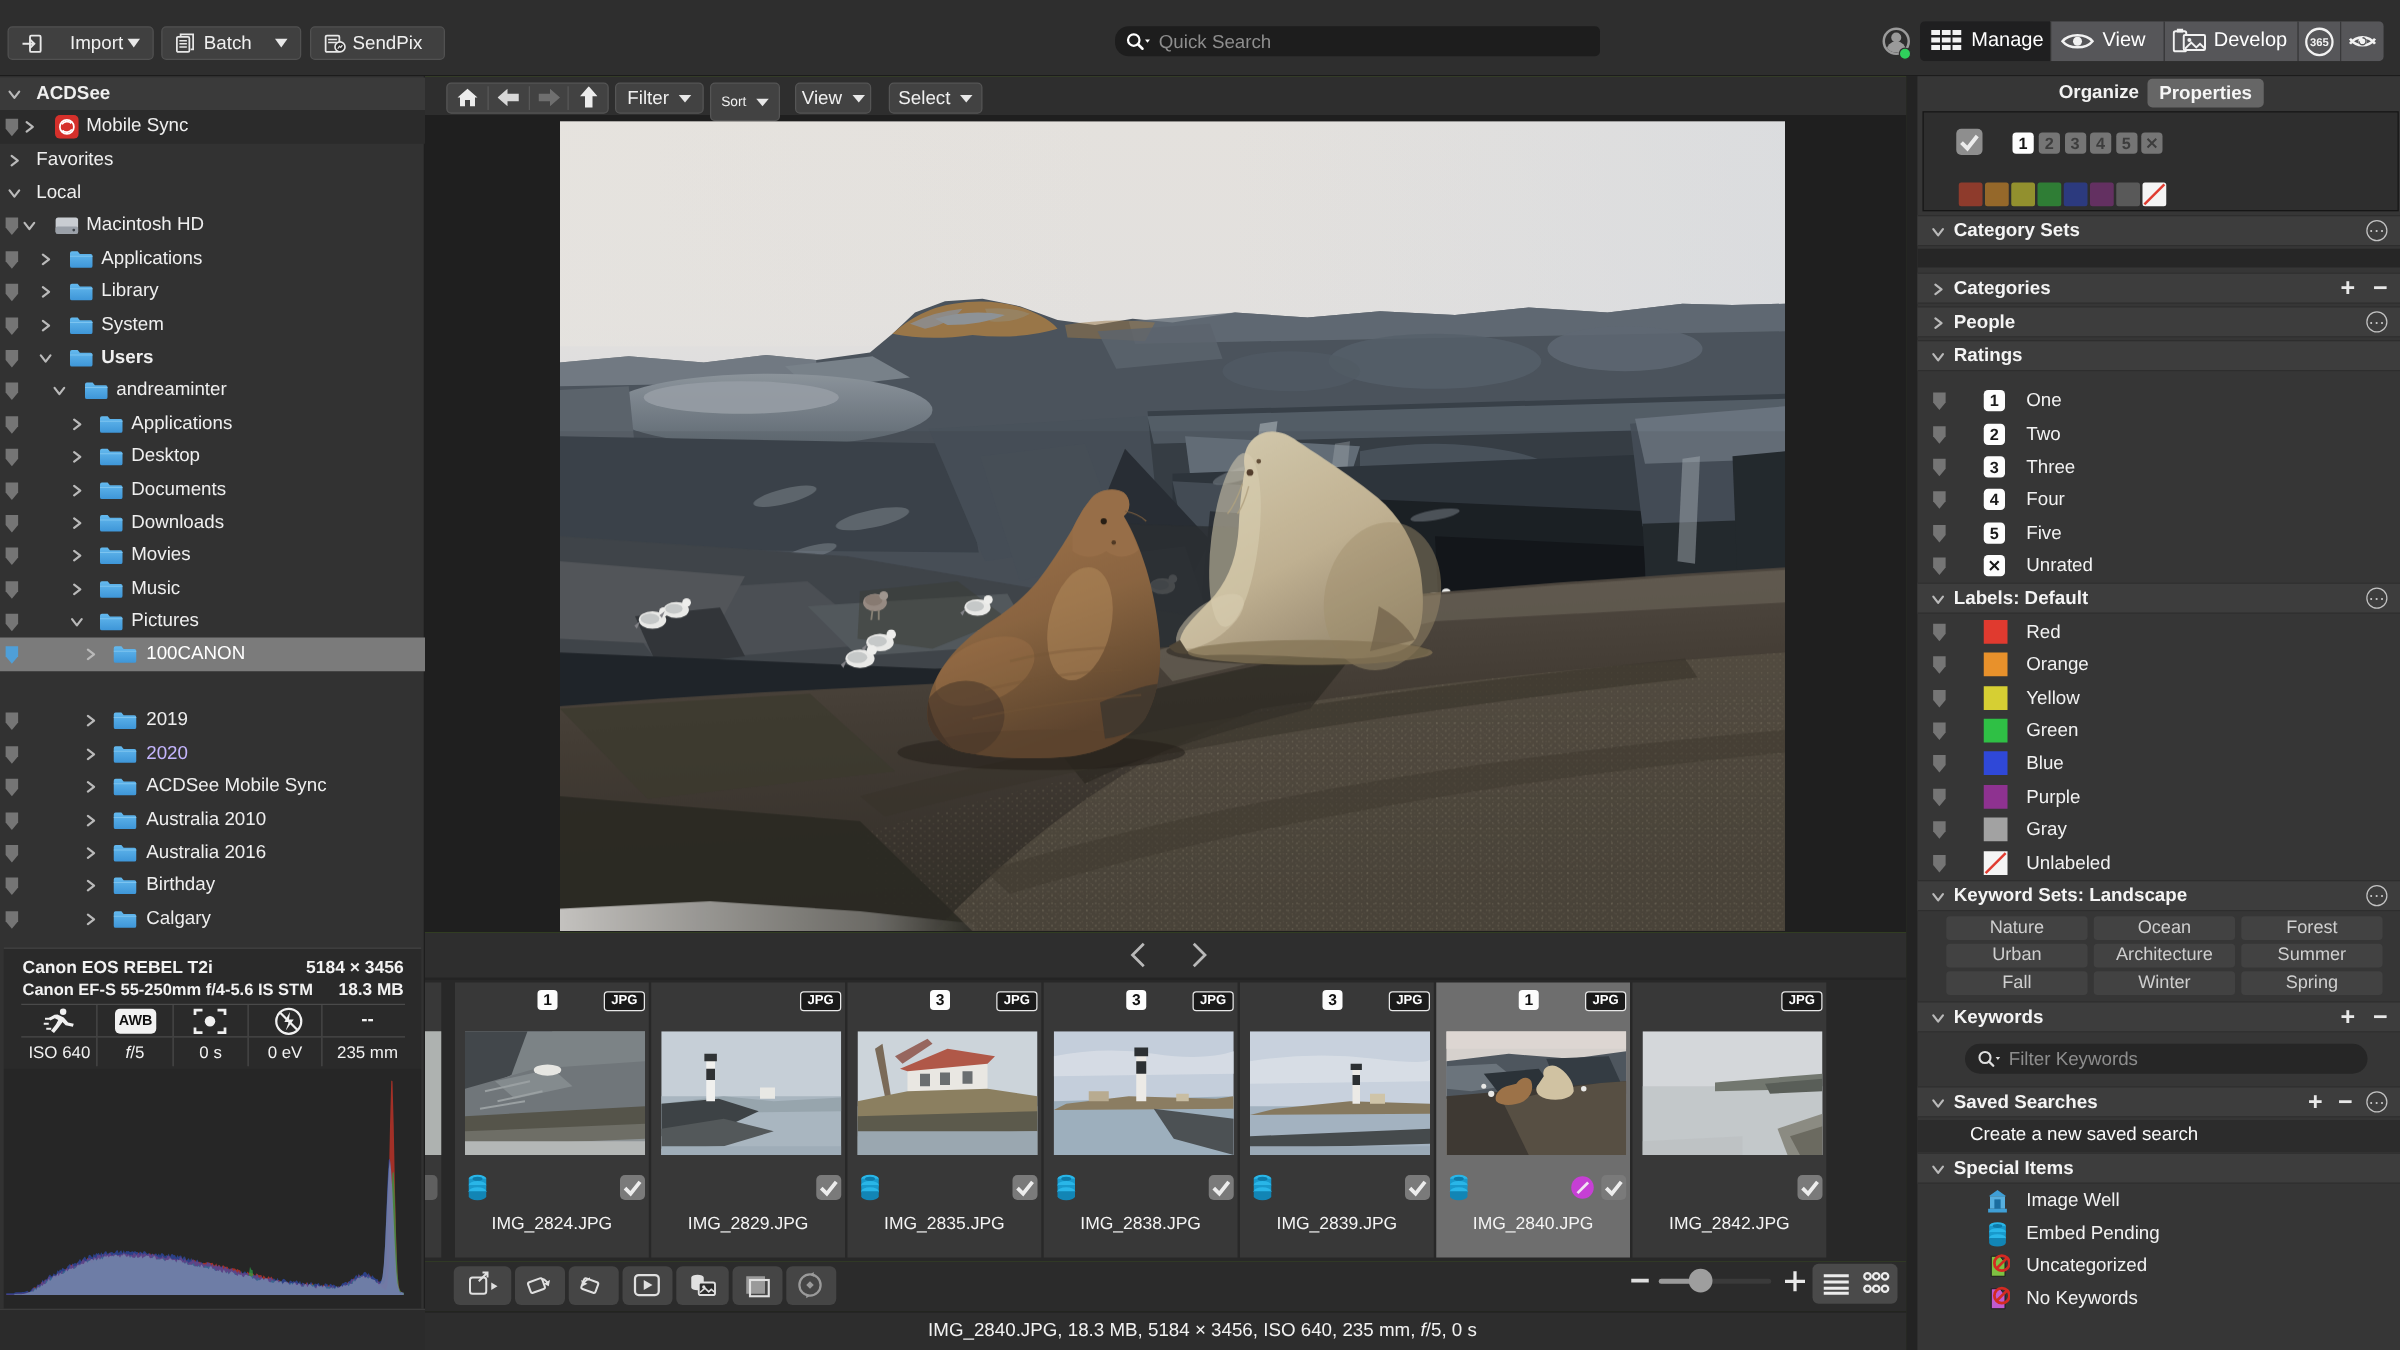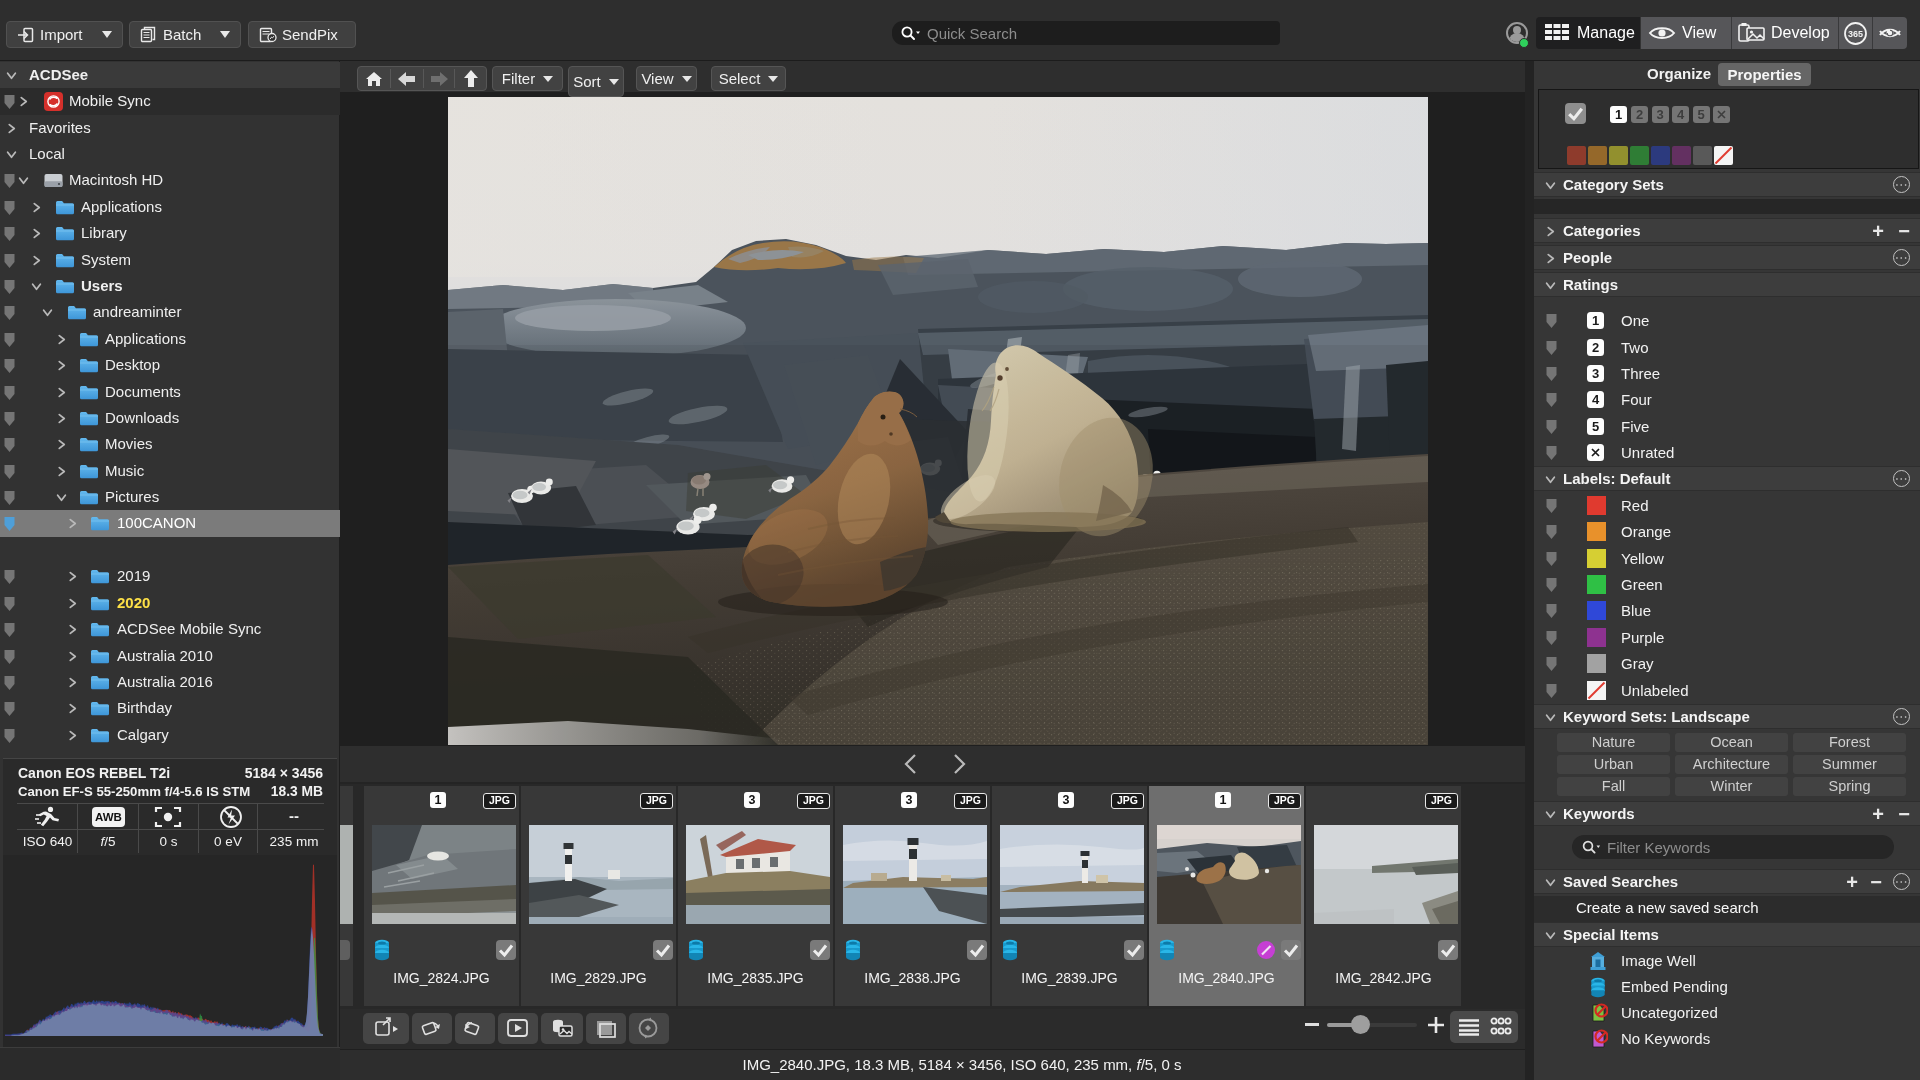--- a/index.html
+++ b/index.html
@@ -58,21 +58,21 @@
       </linearGradient>
 </defs>
 </svg>
 <div id="topbar">
 
   <div class="tbtn" style="left:6px; width:117px;">
     <svg width="17" height="16" viewBox="0 0 17 16" style="margin-left:10px">
         <rect x="7" y="1.5" width="8.5" height="13" rx="1" fill="none" stroke="#e8e8e8" stroke-width="1.5"></rect>
         <path d="M1 8 h9 M7 4.5 L10.5 8 L7 11.5" fill="none" stroke="#e8e8e8" stroke-width="1.5"></path>
       </svg>
-    <span style="margin-left:6px">Import</span>
+    <span style="margin-left:22px">Import</span>
     <span class="dd" style="margin-left:auto;margin-right:10px"></span>
   </div>
 
   <div class="tbtn" style="left:129px; width:112px;">
     <svg width="17" height="17" viewBox="0 0 17 17" style="margin-left:10px">
         <rect x="1.5" y="3.5" width="10" height="12" rx="1" fill="none" stroke="#e8e8e8" stroke-width="1.4"></rect>
         <path d="M4.5 3.5 v-2 h10 v12 h-2" fill="none" stroke="#e8e8e8" stroke-width="1.4"></path>
         <path d="M3.5 6.5 h6 M3.5 9 h6 M3.5 11.5 h6" stroke="#e8e8e8" stroke-width="1.2"></path>
       </svg>
     <span style="margin-left:6px">Batch</span>
@@ -375,21 +375,21 @@
 <div class="trow" style="top:529px;">
 <svg class="abs" style="left:3px;top:6px" width="13" height="16" viewBox="0 0 12 16">
         <use href="#shield" fill="#757575"></use>
       </svg>
 <svg class="abs" style="left:67px;top:8px" width="11" height="11" viewBox="0 0 10 10">
         <use href="#chevR"></use>
       </svg>
 <svg class="abs" style="left:90px;top:5px" width="20" height="16" viewBox="0 0 20 16">
         <use href="#folder"></use>
       </svg>
-<span class="abs" style="left:117px;top:4px;font-weight:bold;color:#fde047">2020</span>
+<span class="abs" style="left:117px;top:4px;font-weight:normal;color:#c4b5fd">2020</span>
 </div>
 <div class="trow" style="top:555px;">
 <svg class="abs" style="left:3px;top:6px" width="13" height="16" viewBox="0 0 12 16">
         <use href="#shield" fill="#757575"></use>
       </svg>
 <svg class="abs" style="left:67px;top:8px" width="11" height="11" viewBox="0 0 10 10">
         <use href="#chevR"></use>
       </svg>
 <svg class="abs" style="left:90px;top:5px" width="20" height="16" viewBox="0 0 20 16">
         <use href="#folder"></use>
@@ -526,21 +526,21 @@
         </svg></div>
 <div style="width:1px;height:19px;background:#585858"></div>
 <div style="width:31px;text-align:center"><svg width="14" height="18" viewBox="0 0 14 18" style="vertical-align:middle">
           <path d="M0 8 L4 8 L4 17 L10 17 L10 8 L14 8 L7 0 Z" fill="#ececec"></path>
         </svg></div>
 </div>
 <div class="abs" style="left:152px;top:5px;width:71px;height:25px;background:#424242;border:1px solid #555;border-radius:4px;display:flex;align-items:center;justify-content:center;font-size:15px;color:#f0f0f0">
       <span>Filter</span>
       <span class="dd" style="margin-left:8px;border-top-width:6px;border-left-width:5px;border-right-width:5px"></span>
     </div>
-    <div class="abs" style="left:228px;top:5px;width:56px;height:31px;background:#424242;border:1px solid #555;border-radius:4px;display:flex;align-items:center;justify-content:center;font-size:15px;color:#f0f0f0">
+    <div class="abs" style="left:228px;top:5px;width:56px;height:31px;background:#424242;border:1px solid #555;border-radius:4px;display:flex;align-items:center;justify-content:center;font-size:11px;color:#f0f0f0">
       <span>Sort</span>
       <span class="dd" style="margin-left:8px;border-top-width:6px;border-left-width:5px;border-right-width:5px"></span>
     </div>
     <div class="abs" style="left:296px;top:5px;width:61px;height:25px;background:#424242;border:1px solid #555;border-radius:4px;display:flex;align-items:center;justify-content:center;font-size:15px;color:#f0f0f0">
       <span>View</span>
       <span class="dd" style="margin-left:8px;border-top-width:6px;border-left-width:5px;border-right-width:5px"></span>
     </div>
     <div class="abs" style="left:371px;top:5px;width:75px;height:25px;background:#424242;border:1px solid #555;border-radius:4px;display:flex;align-items:center;justify-content:center;font-size:15px;color:#f0f0f0">
       <span>Select</span>
       <span class="dd" style="margin-left:8px;border-top-width:6px;border-left-width:5px;border-right-width:5px"></span>

